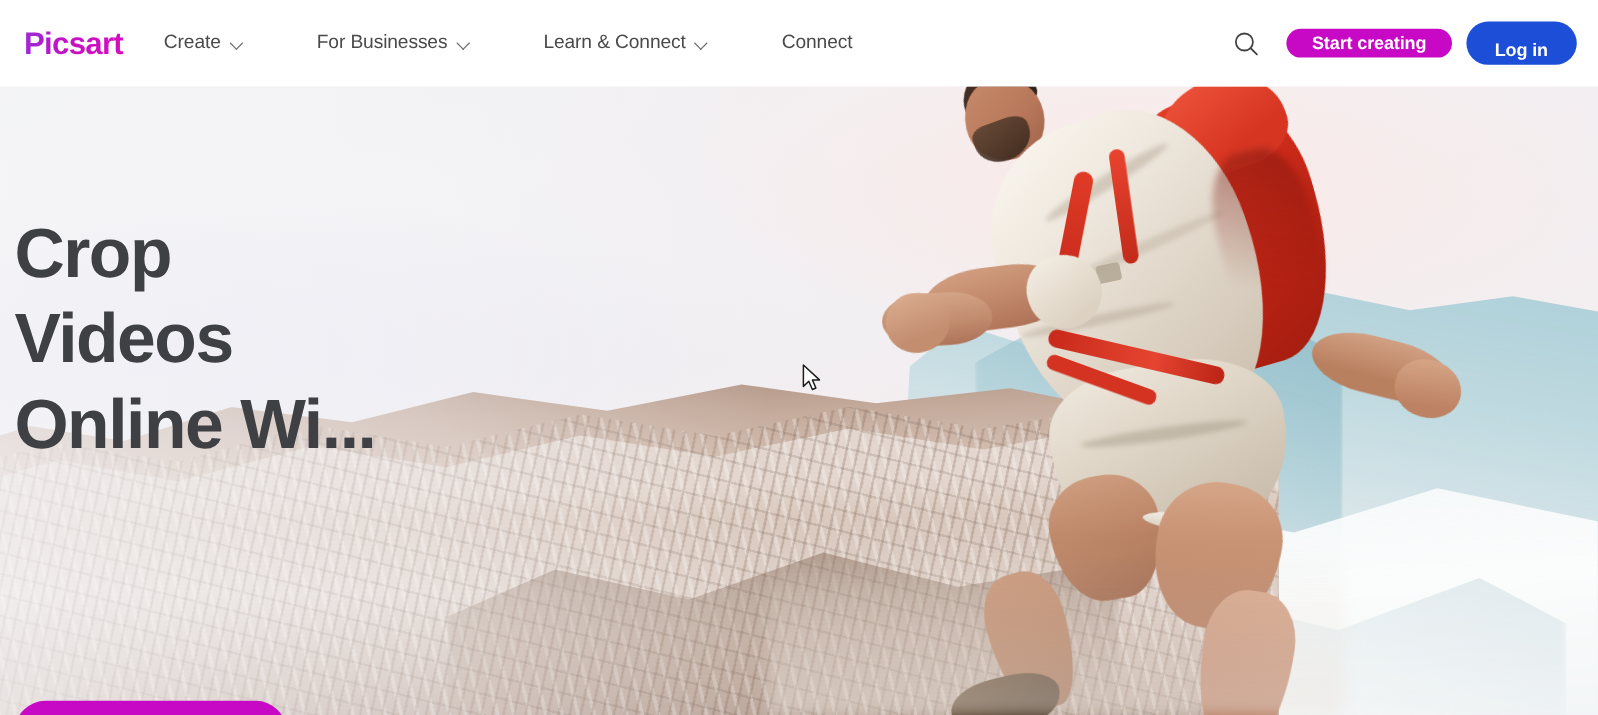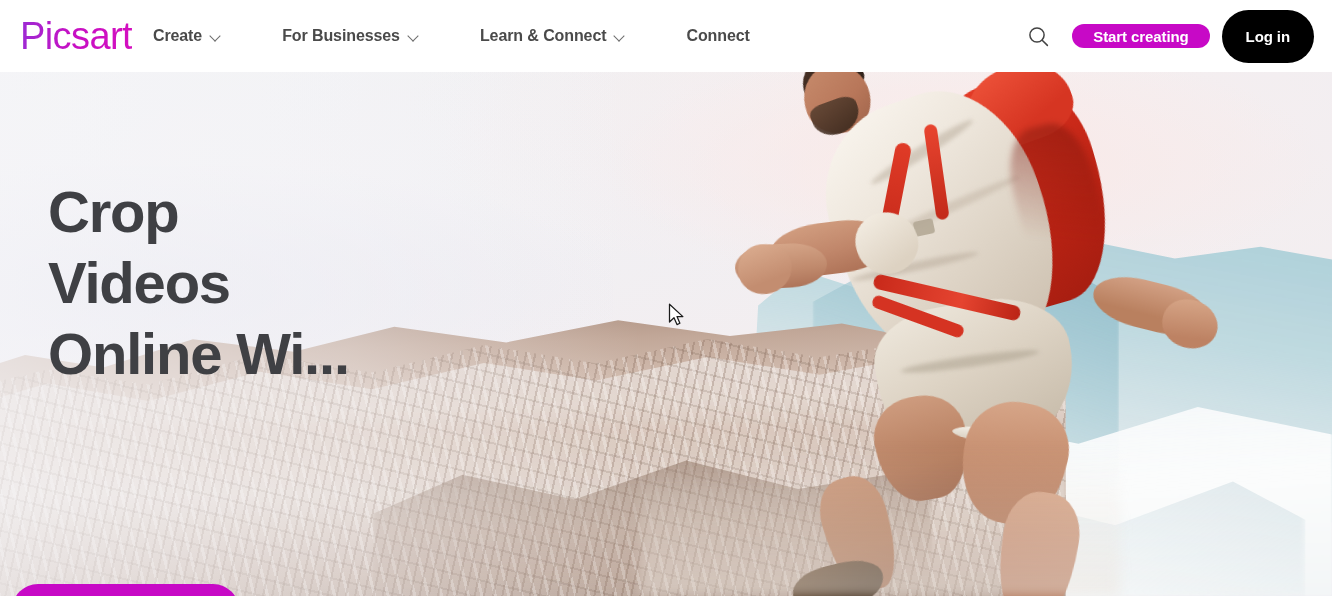--- a/index.html
+++ b/index.html
@@ -16,32 +16,32 @@
   
   .header {
     position:absolute; top:0; left:0;
     width:1332px; height:72px;
     background:#ffffff;
     display:flex; align-items:center;
     z-index:40;
   }
   .logo {
     margin-left:20px;
-    font-size:38px;
-    font-weight:400;
+    font-size:26px;
+    font-weight:700;
     letter-spacing:-0.6px;
     background:linear-gradient(95deg,#9b2bd4 0%,#c610c4 45%,#d40fbf 100%);
     -webkit-background-clip:text;
     background-clip:text;
     color:transparent;
     line-height:1;
     cursor:pointer;
     user-select:none;
   }
-  .nav { display:flex; align-items:flex-end; margin-left:21px;font-weight:bold; }
+  .nav { display:flex; align-items:flex-end; margin-left:34px; }
   .nav-item {
     display:flex; align-items:center;
     font-size:16px;
     color:#4a4a4a;
     margin-right:62px;
     cursor:pointer;
     white-space:nowrap;
     letter-spacing:-0.1px;
   }
   .nav-item:last-child { margin-right:0; }
@@ -82,22 +82,22 @@
     white-space:nowrap;
     letter-spacing:-0.1px;
   }
   .btn-start {
     background:#c709c6;
     height:24px;
     padding:0 21px;
     margin-right:12px;
   }
   .btn-login {
-    background:#000000;
-    height:53px;
+    background:#1d4ed8;
+    height:36px;
     padding:16px 24px;
   }
 
   
   .hero {
     position:absolute;
     top:72px; left:0;
     width:1332px; height:524px;
     overflow:hidden;
     background:#eceaee;
@@ -449,21 +449,20 @@
     width:640px; height:524px;
     background:linear-gradient(90deg, rgba(246,246,249,.72) 0%, rgba(246,246,249,.42) 55%, rgba(246,246,249,0) 100%);
   }
 
   
   .hero-copy {
     position:absolute;
     left:12px; top:104px;
     width:420px;
     z-index:12;
-    margin-left:36px;
   }
   .hero-title {
     font-size:58px;
     line-height:71px;
     font-weight:700;
     color:#3f4044;
     letter-spacing:-1.2px;
     white-space:pre-line;
   }
   .hero-sub {

